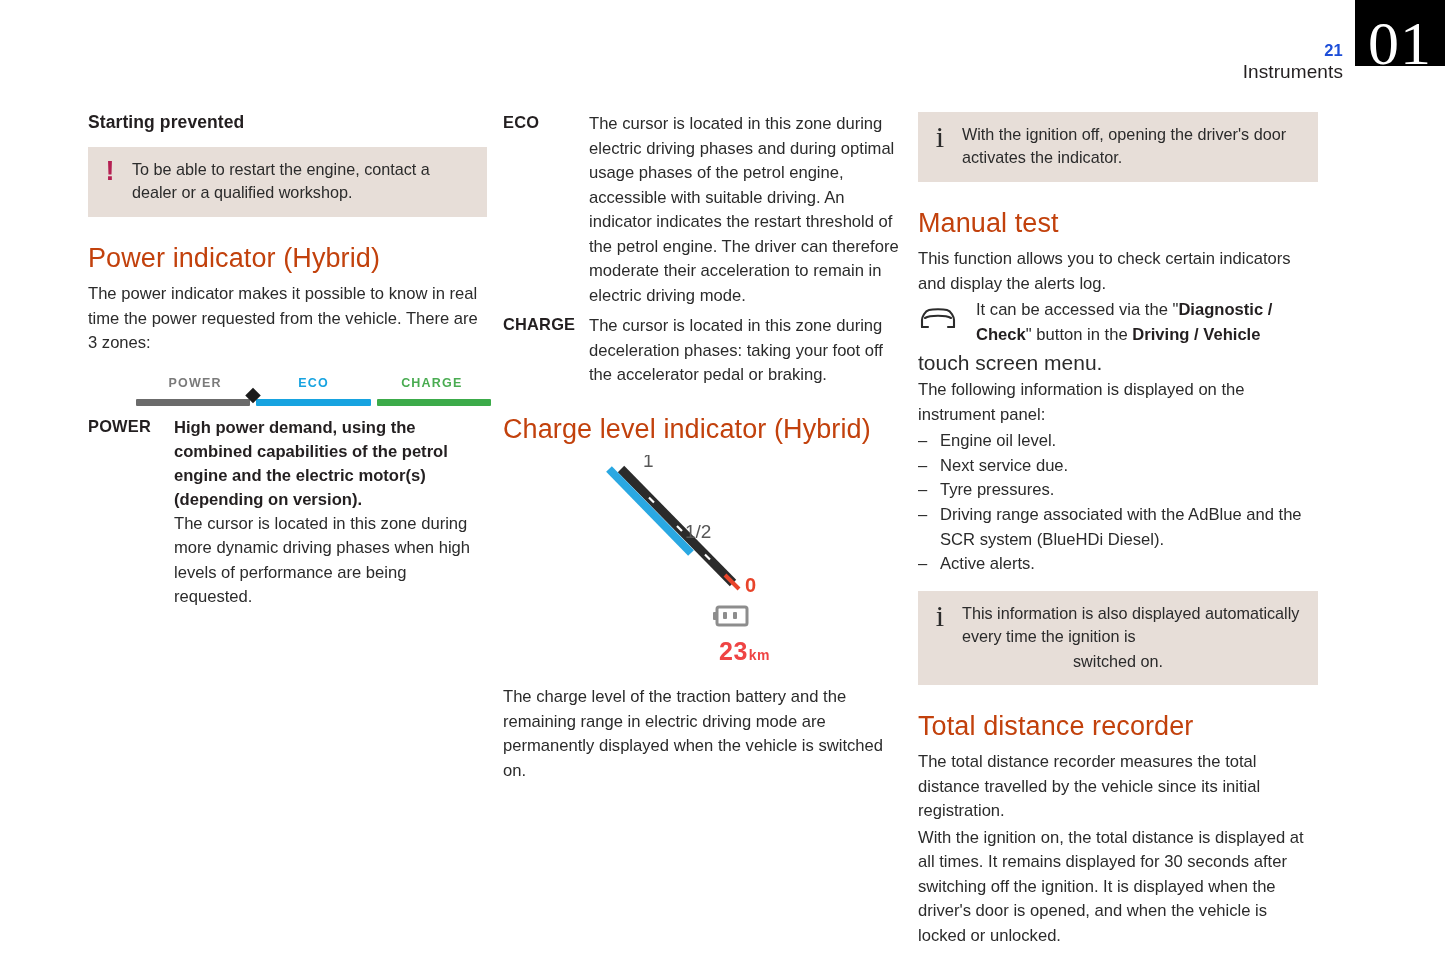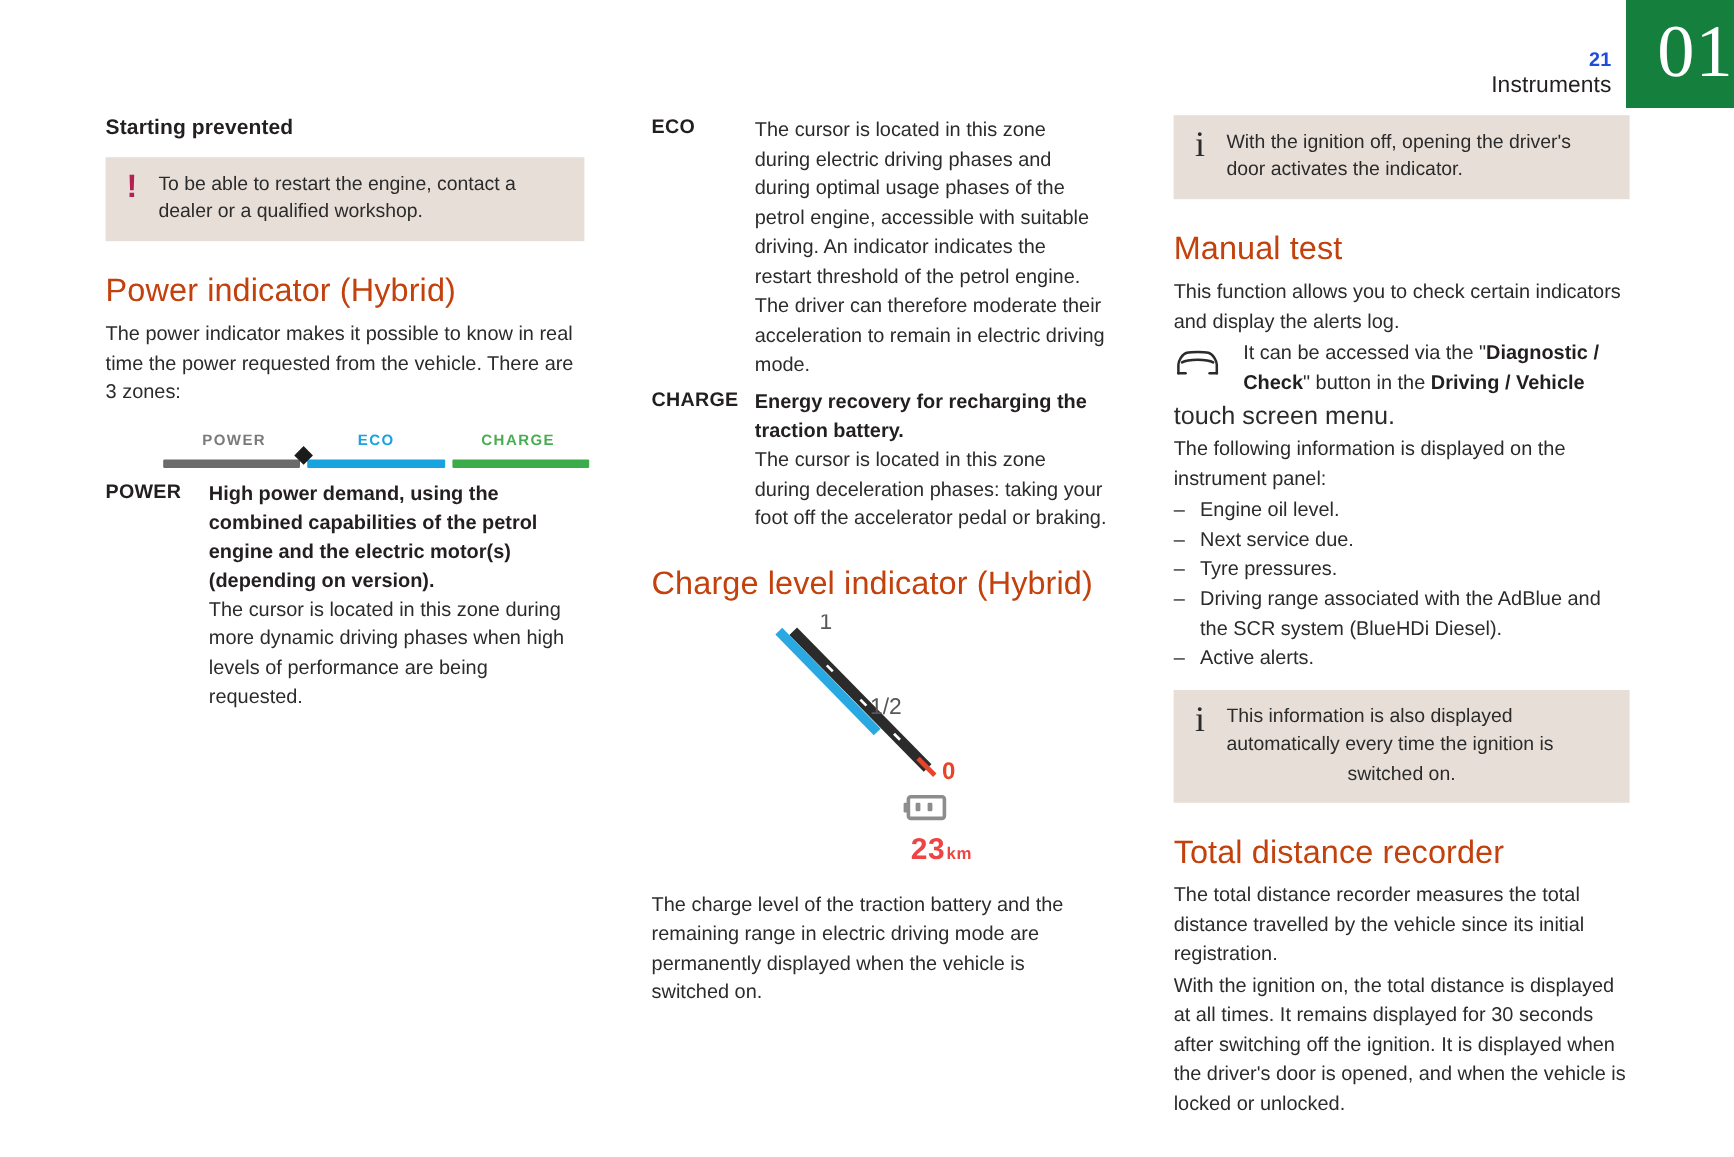--- a/index.html
+++ b/index.html
@@ -38,38 +38,38 @@
     letter-spacing: .2px;
   }
   .chapter-name {
     font-size: 19px;
     font-weight: normal;
     color: #231f20;
     letter-spacing: .1px;
   }
   .chapter-tab {
     width: 90px;
-    height: 90px;
-    background: #15803d;
+    height: 66px;
+    background: #000000;
     color: #ffffff;
     font-family: "Liberation Serif", serif;
     font-size: 62px;
     line-height: 86px;
-    text-align: right;
+    text-align: center;
     letter-spacing: 1px;
   }
 
   
   .columns {
     position: absolute;
-    top: 96px;
+    top: 112px;
     left: 88px;
     width: 1270px;
     display: flex;
-    gap: 56px;
+    gap: 16px;
   }
   .col { width: 399px; }
   .col-mid { width: 399px; }
   .col-right { width: 400px; }
 
   
   h2.sub-heading {
     font-size: 17.5px;
     font-weight: bold;
     margin: 0 0 12px 0;
@@ -319,21 +319,20 @@
     <div class="defrow" style="margin-top:0">
       <div class="defterm">ECO</div>
       <div class="defbody">
         <p class="cont">The cursor is located in this zone during electric driving phases and during optimal usage phases of the petrol engine, accessible with suitable driving. An indicator indicates the restart threshold of the petrol engine. The driver can therefore moderate their acceleration to remain in electric driving mode.</p>
       </div>
     </div>
 
     <div class="defrow">
       <div class="defterm wide">CHARGE</div>
       <div class="defbody">
-        <p class="lead">Energy recovery for recharging the traction battery.</p>
         <p class="cont">The cursor is located in this zone during deceleration phases: taking your foot off the accelerator pedal or braking.</p>
       </div>
     </div>
 
     <h1 class="section-heading">Charge level indicator (Hybrid)</h1>
 
     <div class="gauge-wrap">
       <svg class="gauge-svg" width="260" height="200" viewBox="0 0 260 200">
 
         <line x1="48" y1="14" x2="160" y2="128" stroke="#2b2b2b" stroke-width="9" stroke-linecap="butt"></line>

